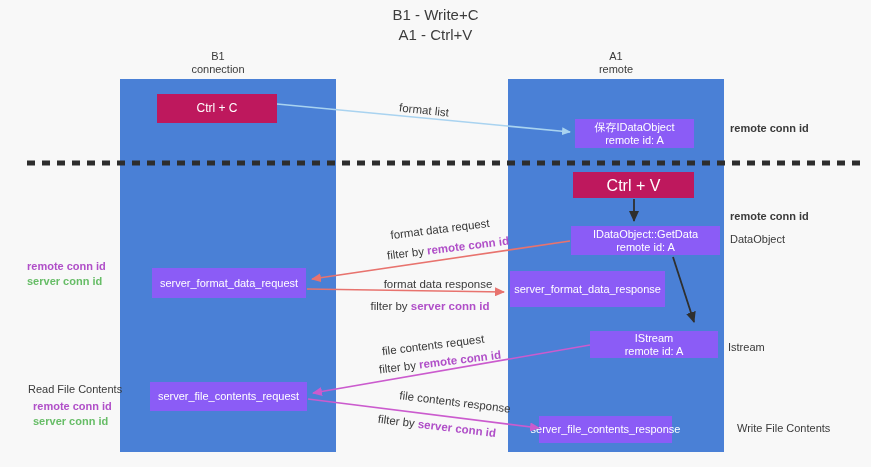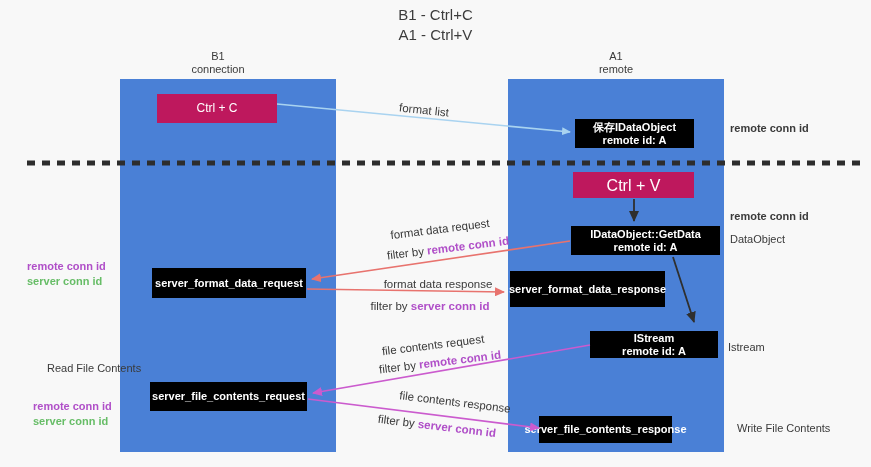--- a/index.html
+++ b/index.html
@@ -2,37 +2,37 @@
 <html><head>
 <meta charset="utf-8">
 <style>
   html,body{margin:0;padding:0;background:#f8f8f8;font-family:"Liberation Sans",sans-serif;}
   #canvas{position:relative;width:871px;height:467px;background:#f8f8f8;overflow:hidden;}
   .title{position:absolute;left:0;top:5px;width:100%;text-align:center;color:#3c3c3c;font-size:15px;line-height:20px;}
   .colhead{position:absolute;width:216px;text-align:center;color:#3a3a3a;font-size:11px;line-height:13px;}
   .col{position:absolute;top:79px;width:216px;height:373px;background:#4a80d6;}
   .box{position:absolute;display:flex;flex-direction:column;align-items:center;justify-content:center;color:#fff;font-size:11px;line-height:13px;text-align:center;box-sizing:border-box;}
   .green{background:#be185d;}
-  .orange{background:#000000;font-weight:bold;}
+  .orange{background:#8b5cf6;}
   .lbl{position:absolute;font-size:11.5px;color:#3a3a3a;white-space:nowrap;transform:translate(-50%,-50%);}
   .tiltN{transform:translate(-50%,-50%) rotate(-7deg);}
   .tiltP{transform:translate(-50%,-50%) rotate(7deg);}
   .tiltS{transform:translate(-50%,-50%) rotate(6deg);}
   .purple{color:#b04fc8;font-weight:bold;}
   .greenTxt{color:#67bd67;font-weight:bold;}
   .side{position:absolute;font-size:11px;line-height:15px;white-space:nowrap;color:#3a3a3a;}
   svg.overlay{position:absolute;left:0;top:0;pointer-events:none;}
 </style>
 </head>
 <body>
 
 <div id="canvas">
 
   <div class="title">
-    <div>B1 - Ctrl+C</div>
+    <div>B1 - Write+C</div>
     <div>A1 - Ctrl+V</div>
   </div>
 
   <div class="colhead" style="left:110px;top:50px;">
     <div>B1</div>
     <div>connection</div>
   </div>
   <div class="colhead" style="left:508px;top:50px;">
     <div>A1</div>
     <div>remote</div>
@@ -92,21 +92,21 @@
 
   <div class="lbl tiltP" style="left:455px;top:402px;">file contents response</div>
   <div class="lbl tiltP" style="left:437px;top:426px;">
     <span>filter by </span><span class="purple">server conn id</span>
   </div>
 
   <div class="side" style="left:27px;top:259px;">
     <div class="purple">remote conn id</div>
     <div class="greenTxt">server conn id</div>
   </div>
-  <div class="side" style="left:28px;top:361px;margin-left:19px;">Read File Contents</div>
+  <div class="side" style="left:28px;top:382px;">Read File Contents</div>
   <div class="side" style="left:33px;top:399px;">
     <div class="purple">remote conn id</div>
     <div class="greenTxt">server conn id</div>
   </div>
 
   <div class="side purple" style="left:730px;top:121px;">remote conn id</div>
   <div class="side purple" style="left:730px;top:209px;">remote conn id</div>
   <div class="side" style="left:730px;top:232px;">DataObject</div>
   <div class="side" style="left:728px;top:340px;">Istream</div>
   <div class="side" style="left:737px;top:421px;">Write File Contents</div>

